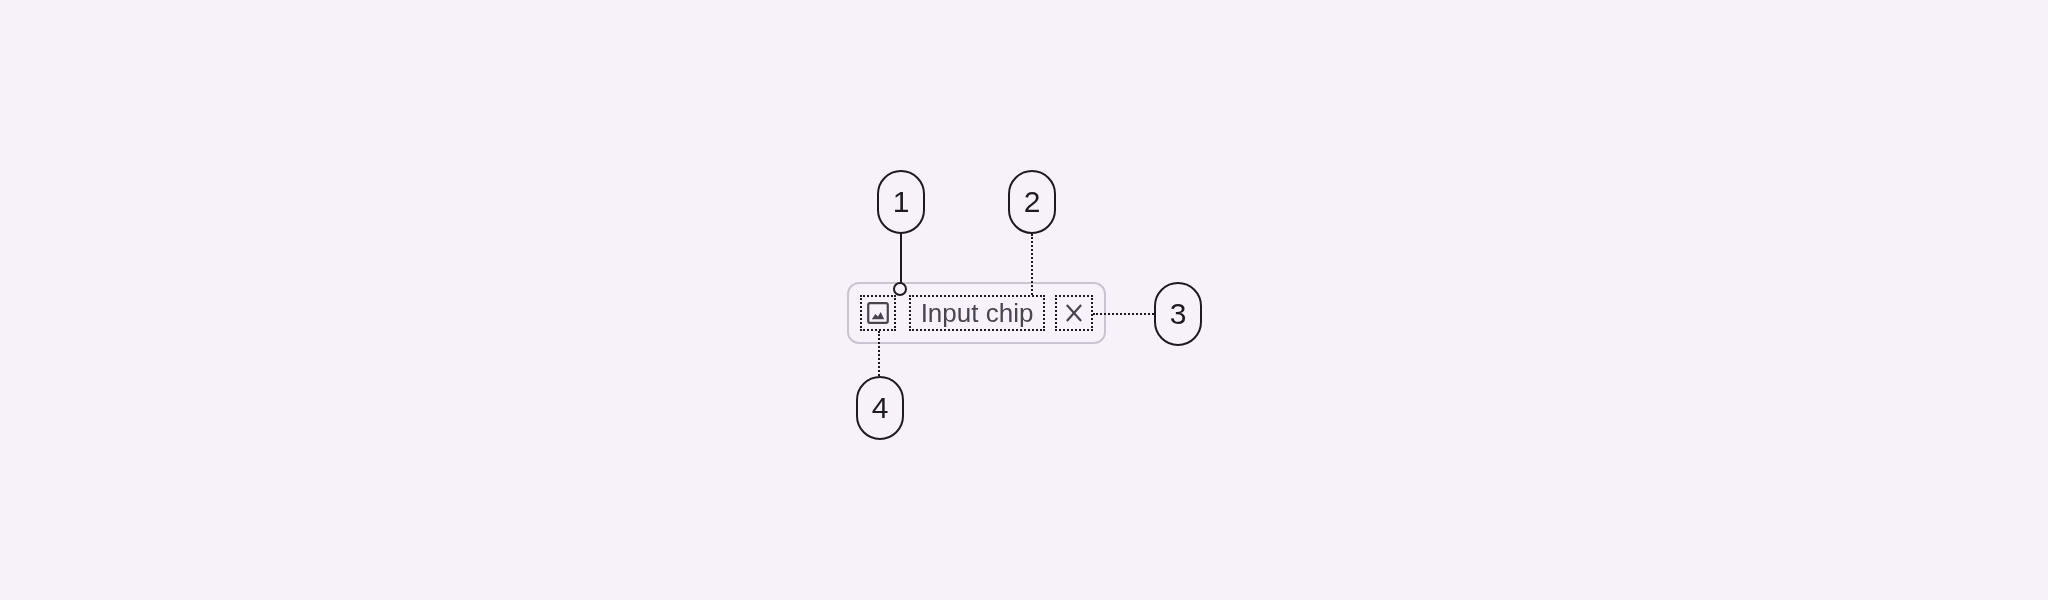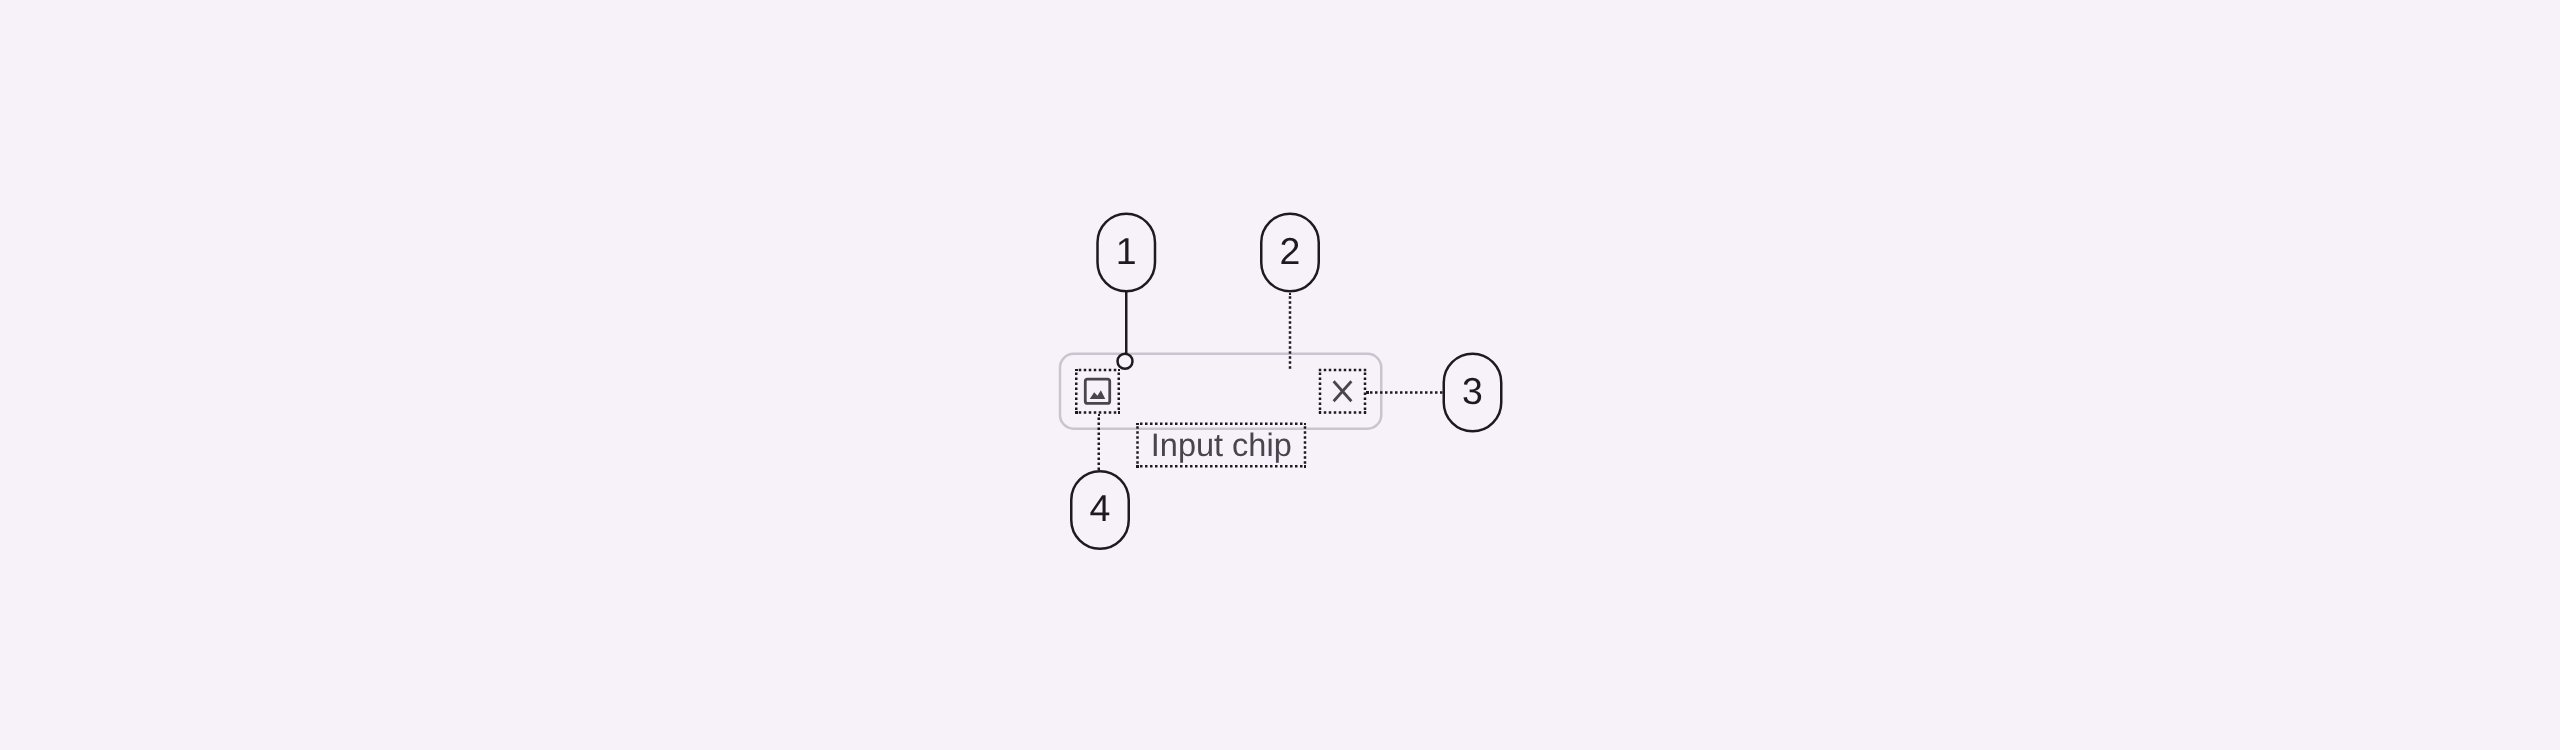--- a/index.html
+++ b/index.html
@@ -11,21 +11,21 @@
   .chip {
     position:absolute; left:847px; top:282px; width:259px; height:62px;
     box-sizing:border-box; border:2px solid #cac4d0; border-radius:12px;
     background:transparent;
   }
   .box {
     position:absolute; box-sizing:border-box;
     border:2px dotted #1d1b20;
   }
   .icon-box { left:860px; top:295px; width:36px; height:36px; }
-  .label-box { left:909px; top:295px; width:136px; height:36px;margin-top:43px; }
+  .label-box { left:909px; top:295px; width:136px; height:36px; }
   .close-box { left:1055px; top:295px; width:38px; height:36px; }
   .label-text {
     position:absolute; left:0; top:0; width:100%; height:100%;
     display:flex; align-items:center; justify-content:center;
     font-size:26px; color:#49454f; white-space:nowrap;
   }
   .icon-svg, .close-svg { position:absolute; left:0; top:0; width:100%; height:100%; }
 
   .badge {
     position:absolute; box-sizing:border-box;

